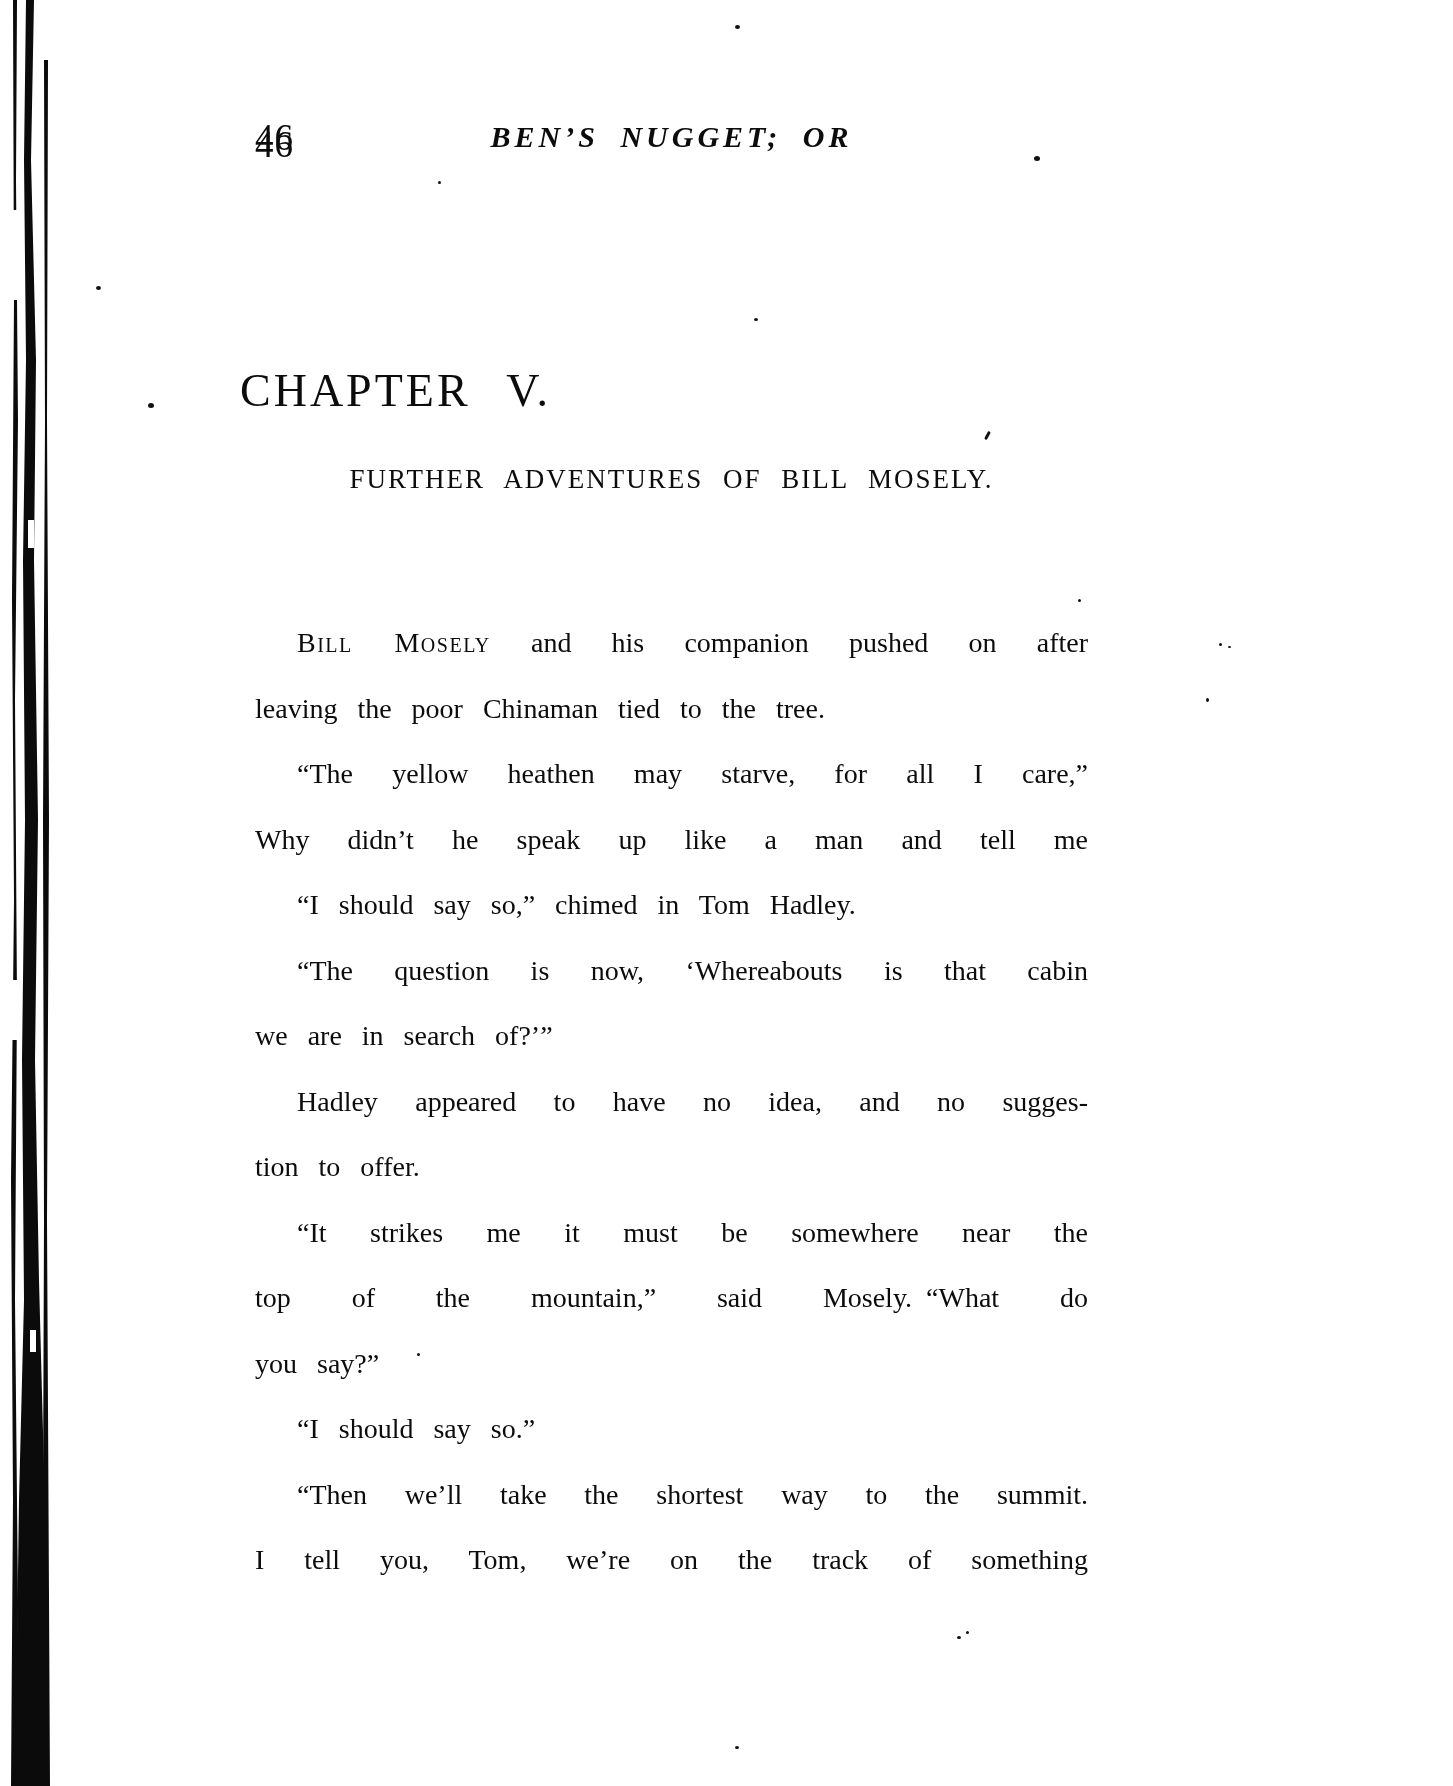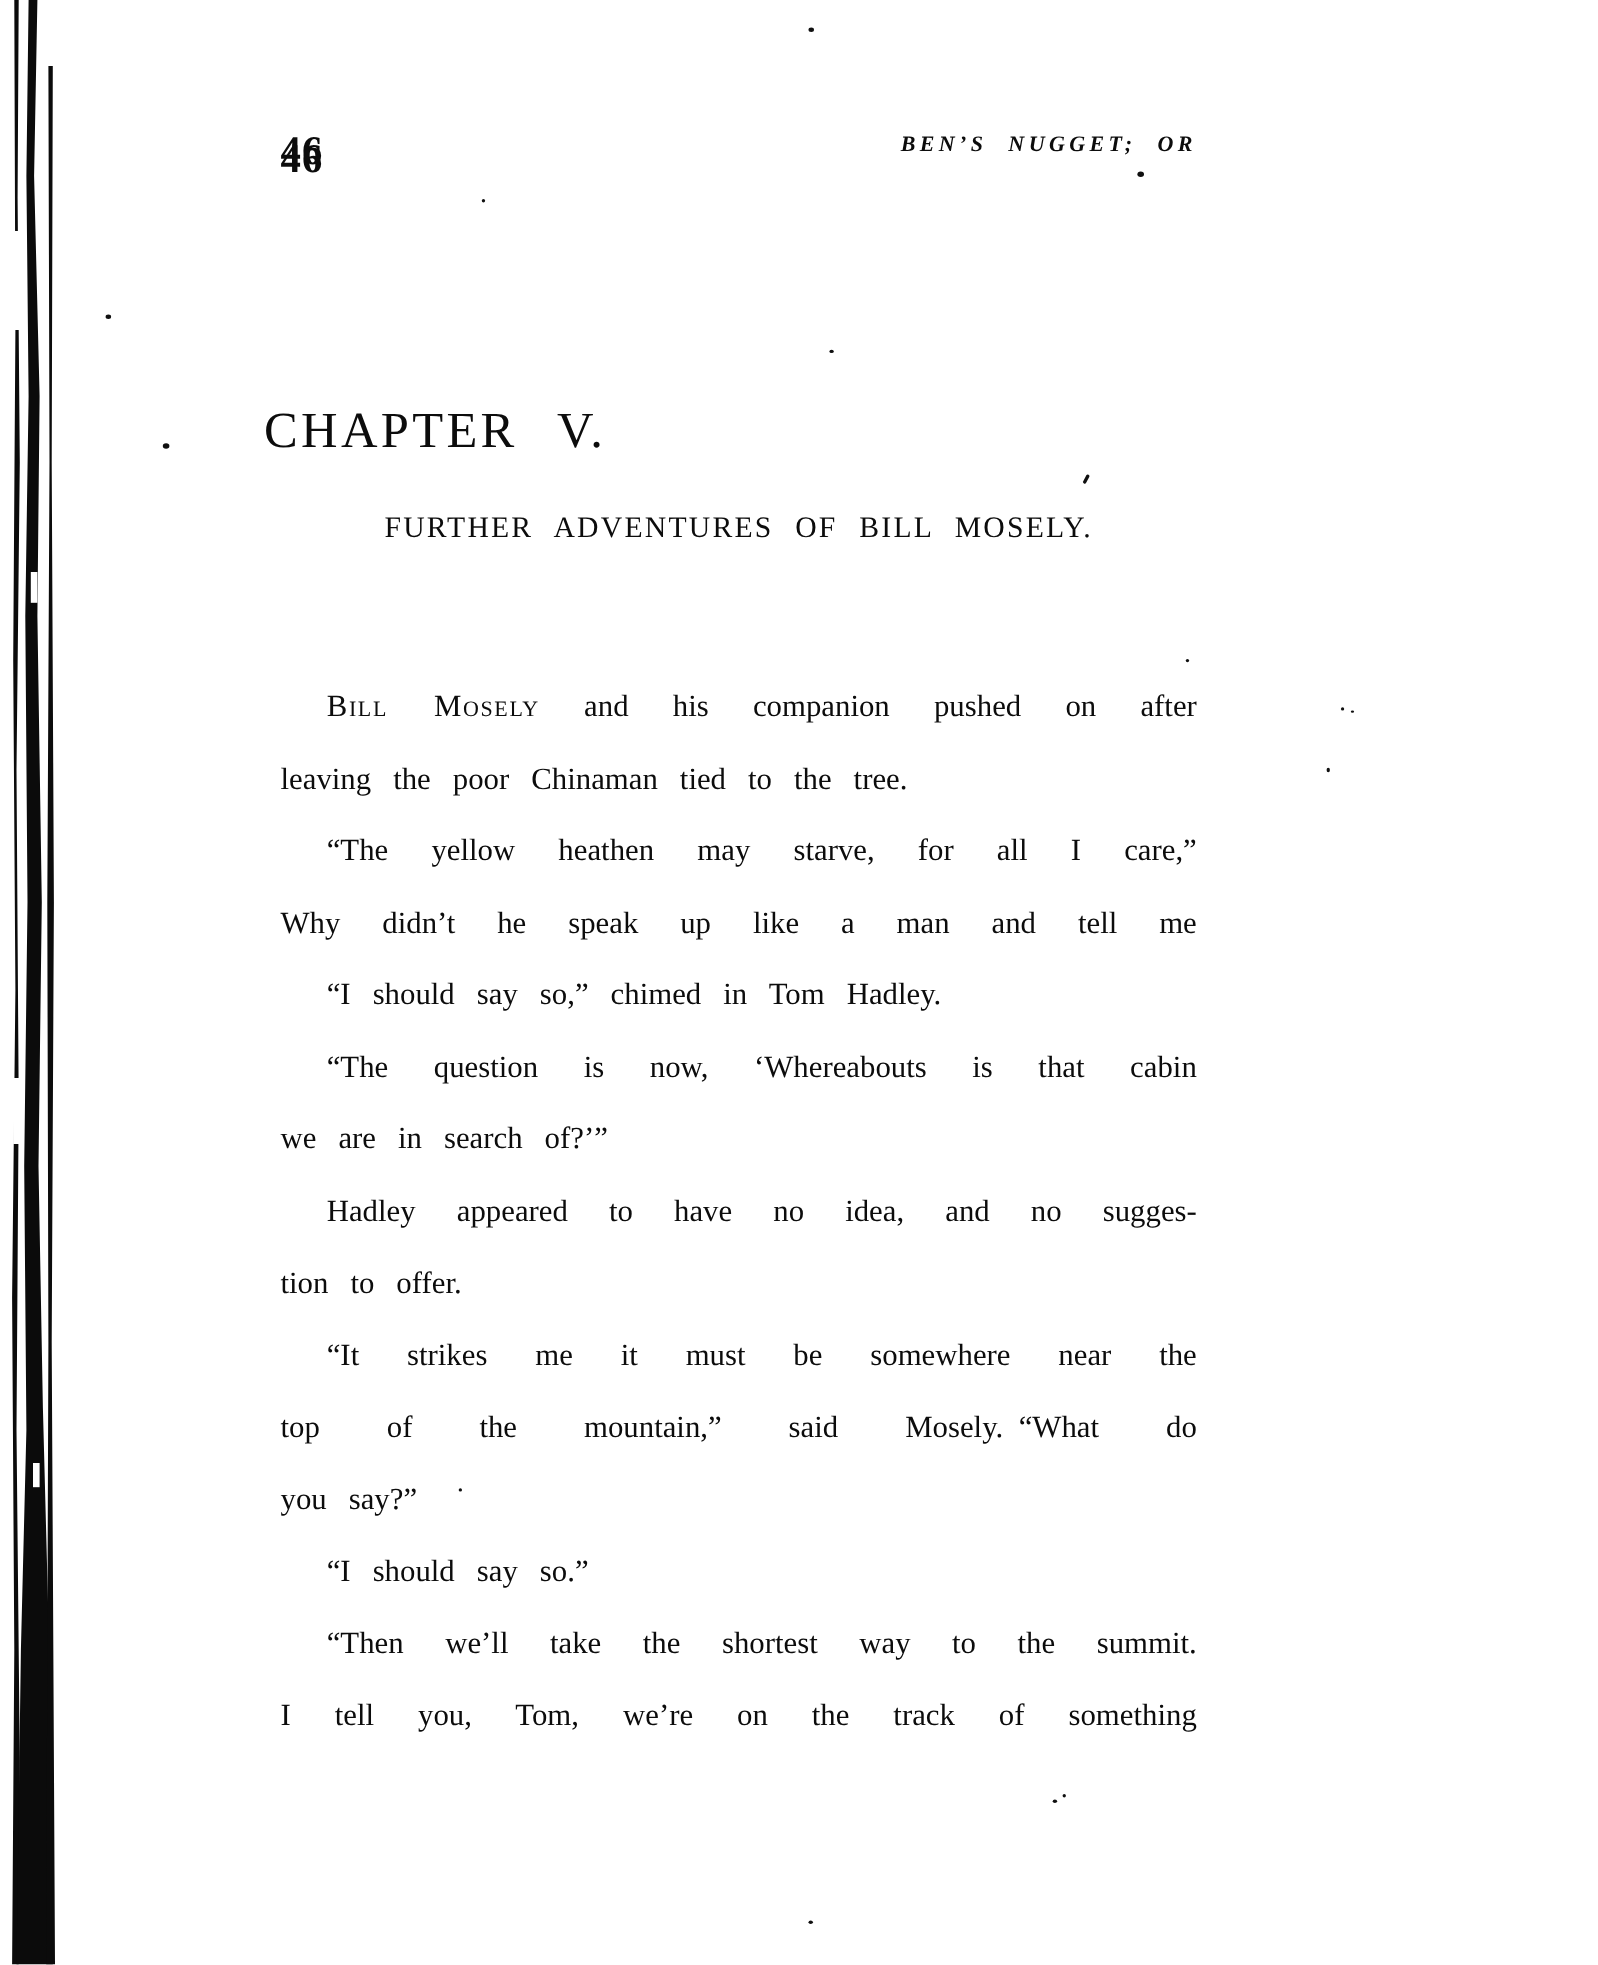--- a/index.html
+++ b/index.html
@@ -4,26 +4,26 @@
 <style>
   html,body{margin:0;padding:0;}
   body{
     width:1453px;height:1786px;position:relative;overflow:hidden;
     background:#ffffff;color:#0c0c0c;
     font-family:"Liberation Serif","DejaVu Serif",serif;
   }
   .spine{position:absolute;left:0;top:0;width:60px;height:1786px;}
   .page-number{
     position:absolute;left:255px;top:116px;
-    font-size:37px;font-weight:bold;letter-spacing:1px;
+    font-size:37px;font-weight:normal;letter-spacing:1px;
     text-shadow:0 7px 0 currentColor;
   }
   .running-head{
     position:absolute;left:255px;top:120px;width:833px;
-    text-align:right;font-size:20px;font-weight:bold;font-style:italic;
+    text-align:center;font-size:30px;font-weight:bold;font-style:italic;
     letter-spacing:4px;word-spacing:10px;
   }
   .chapter-title{
     position:absolute;left:240px;top:364px;width:833px;
     text-align:left;font-size:46px;letter-spacing:3px;word-spacing:22px;
   }
   .chapter-subtitle{
     position:absolute;left:255px;top:464px;width:833px;
     text-align:center;font-size:27px;font-weight:normal;
     letter-spacing:2px;word-spacing:11px;

